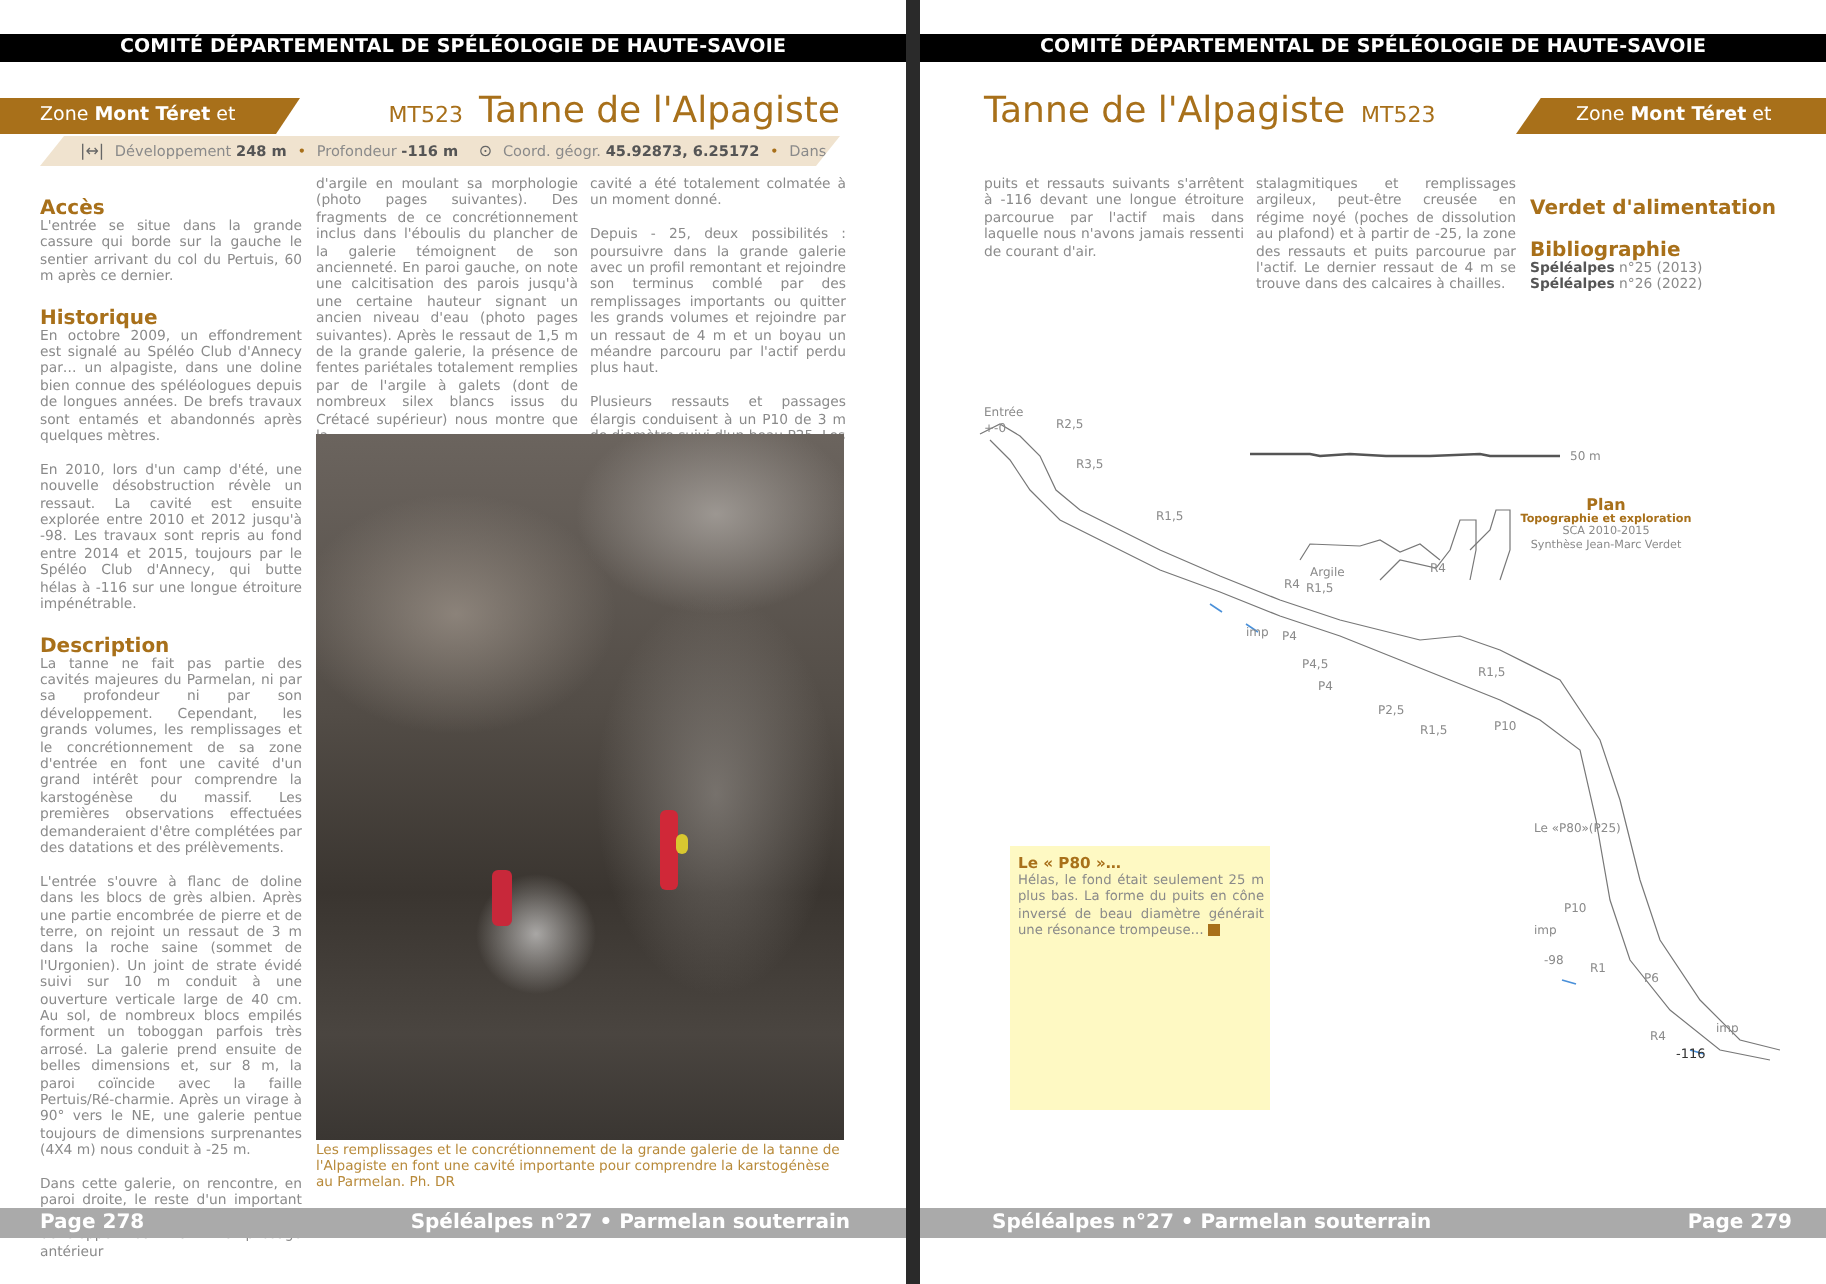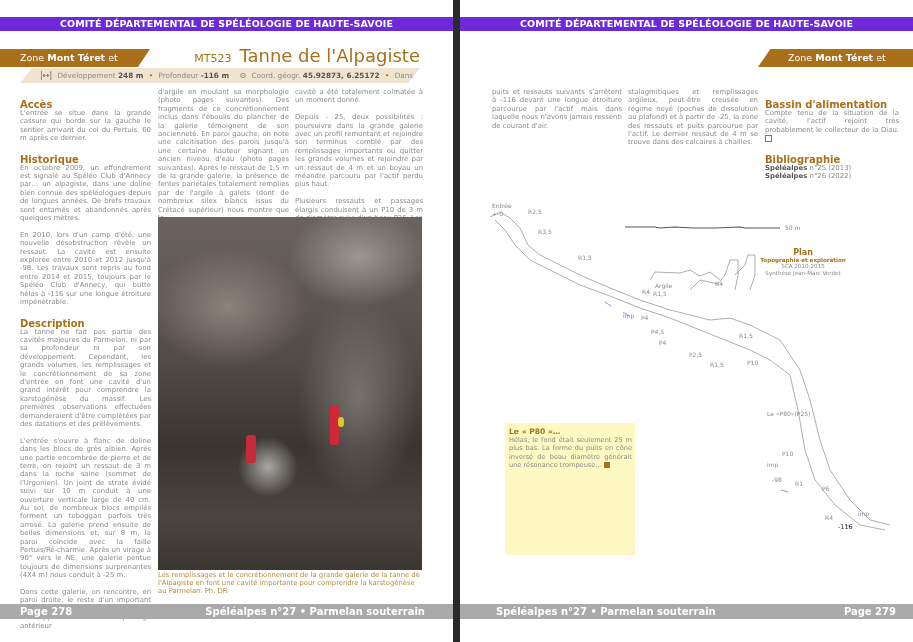--- a/index.html
+++ b/index.html
@@ -4,21 +4,21 @@
 <style>
   * { box-sizing: border-box; margin: 0; padding: 0; }
   html, body { width: 913px; height: 642px; overflow: hidden; background: #ffffff; }
   body { position: relative; font-family: "DejaVu Sans", sans-serif; color: #7a7a7a; }
 
   .page { position: absolute; top: 0; height: 642px; background: #fff; overflow: hidden; }
   .page-left { left: 0; width: 453px; }
   .page-right { left: 460px; width: 453px; }
   .gutter { position: absolute; left: 453px; top: 0; width: 7px; height: 642px; background: #2a2a2a; }
 
-  .top-band { position: absolute; top: 17px; height: 14px; background: #6d28d9; color: #fff;
+  .top-band { position: absolute; top: 17px; height: 14px; background: #000000; color: #fff;
     font-family: "DejaVu Sans", sans-serif; font-weight: bold; font-size: 9.5px; letter-spacing: 0.1px;
     text-align: center; line-height: 14px; }
   .page-left .top-band { left: 0; width: 453px; }
   .page-right .top-band { left: 0; width: 453px; }
 
   .bottom-band { position: absolute; top: 604px; height: 15px; background: #aaaaaa; color: #fff;
     font-weight: bold; font-size: 10px; line-height: 15px; }
   .page-left .bottom-band { left: 0; width: 453px; }
   .page-right .bottom-band { left: 0; width: 453px; }
   .bb-left { position: absolute; left: 20px; }
@@ -137,33 +137,35 @@
     <span class="bb-left">Page 278</span>
     <span class="bb-right">Spéléalpes n°27 • Parmelan souterrain</span>
   </div>
 </div>
 
 <div class="gutter"></div>
 
 <div class="page page-right">
   <div class="top-band">COMITÉ DÉPARTEMENTAL DE SPÉLÉOLOGIE DE HAUTE-SAVOIE</div>
 
+  <div class="title">
+    <span>Tanne de l'Alpagiste</span><span class="code">MT523</span>
+  </div>
   <div class="zone-tag">
     <span>Zone </span><b>Mont Téret</b><span> et </span><b>Pertuis</b>
   </div>
 
   <div class="col" style="left:32px; top:88px; width:130px;">
     <p>puits et ressauts suivants s'arrêtent à -116 devant une longue étroiture parcourue par l'actif mais dans laquelle nous n'avons jamais ressenti de courant d'air.</p>
   </div>
   <div class="col" style="left:168px; top:88px; width:130px;">
     <p>stalagmitiques et remplissages argileux, peut-être creusée en régime noyé (poches de dissolution au plafond) et à partir de -25, la zone des ressauts et puits parcourue par l'actif. Le dernier ressaut de 4 m se trouve dans des calcaires à chailles.</p>
   </div>
   <div class="col" style="left:305px; top:88px; width:134px;">
-    <h3>Bassin d'alimentation</h3>
-    <p><span>Compte tenu de la situation de la cavité, l'actif rejoint très probablement le collecteur de la Diau.</span> <span class="endmark-outline"></span></p>
+    <h3>Verdet d'alimentation</h3>
     <h3>Bibliographie</h3>
     <div><b>Spéléalpes</b><span> n°25 (2013)</span></div>
     <div><b>Spéléalpes</b><span> n°26 (2022)</span></div>
   </div>
 
   <svg class="topo" viewBox="0 0 433 340">
     <g fill="none" stroke="#777" stroke-width="0.6">
       <path d="M10 17 L20 12 L30 18 L40 28 L48 45 L60 55 L80 65 L100 75 L130 88 L160 100 L190 110 L230 120 L250 118 L270 125 L300 140 L320 170 L330 200 L340 240 L350 270 L370 300 L390 320 L410 325"></path>
       <path d="M15 20 L25 30 L35 45 L50 60 L70 70 L100 85 L130 96 L160 108 L190 118 L220 130 L245 140 L270 150 L290 160 L310 175 L318 210 L325 250 L335 280 L355 305 L380 325 L405 330"></path>
       <path d="M170 80 L175 72 L200 73 L210 70 L220 76 L230 72 L240 80"></path>

